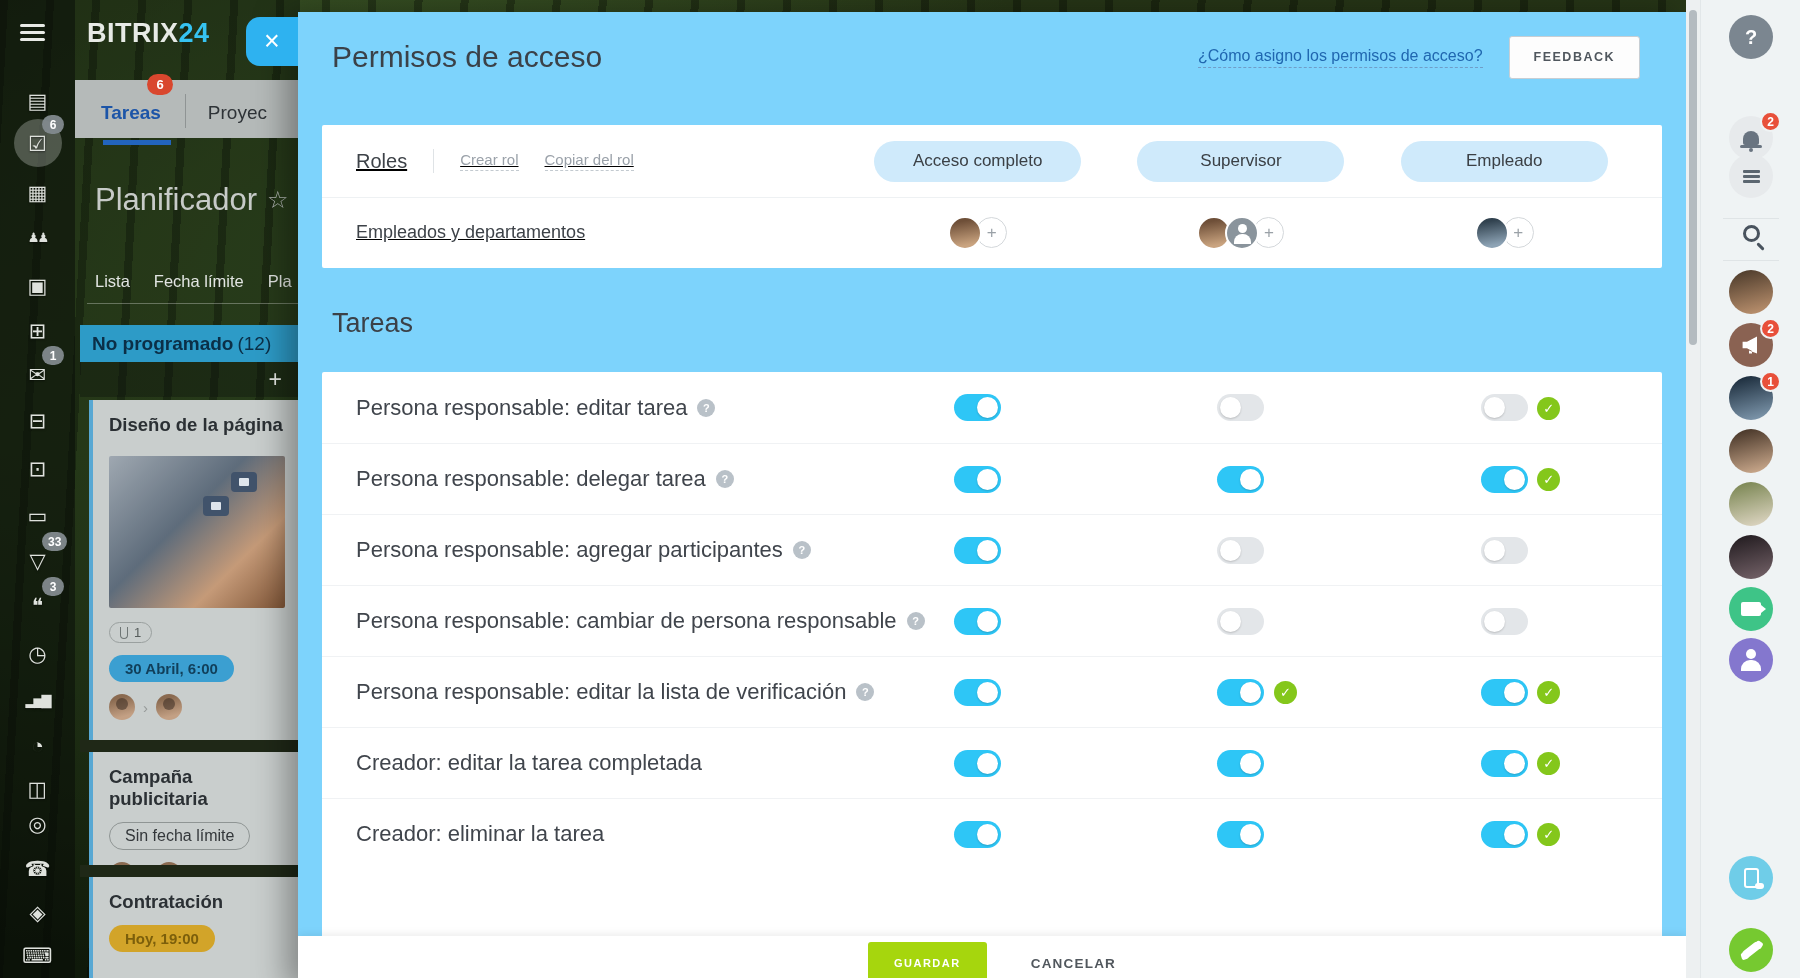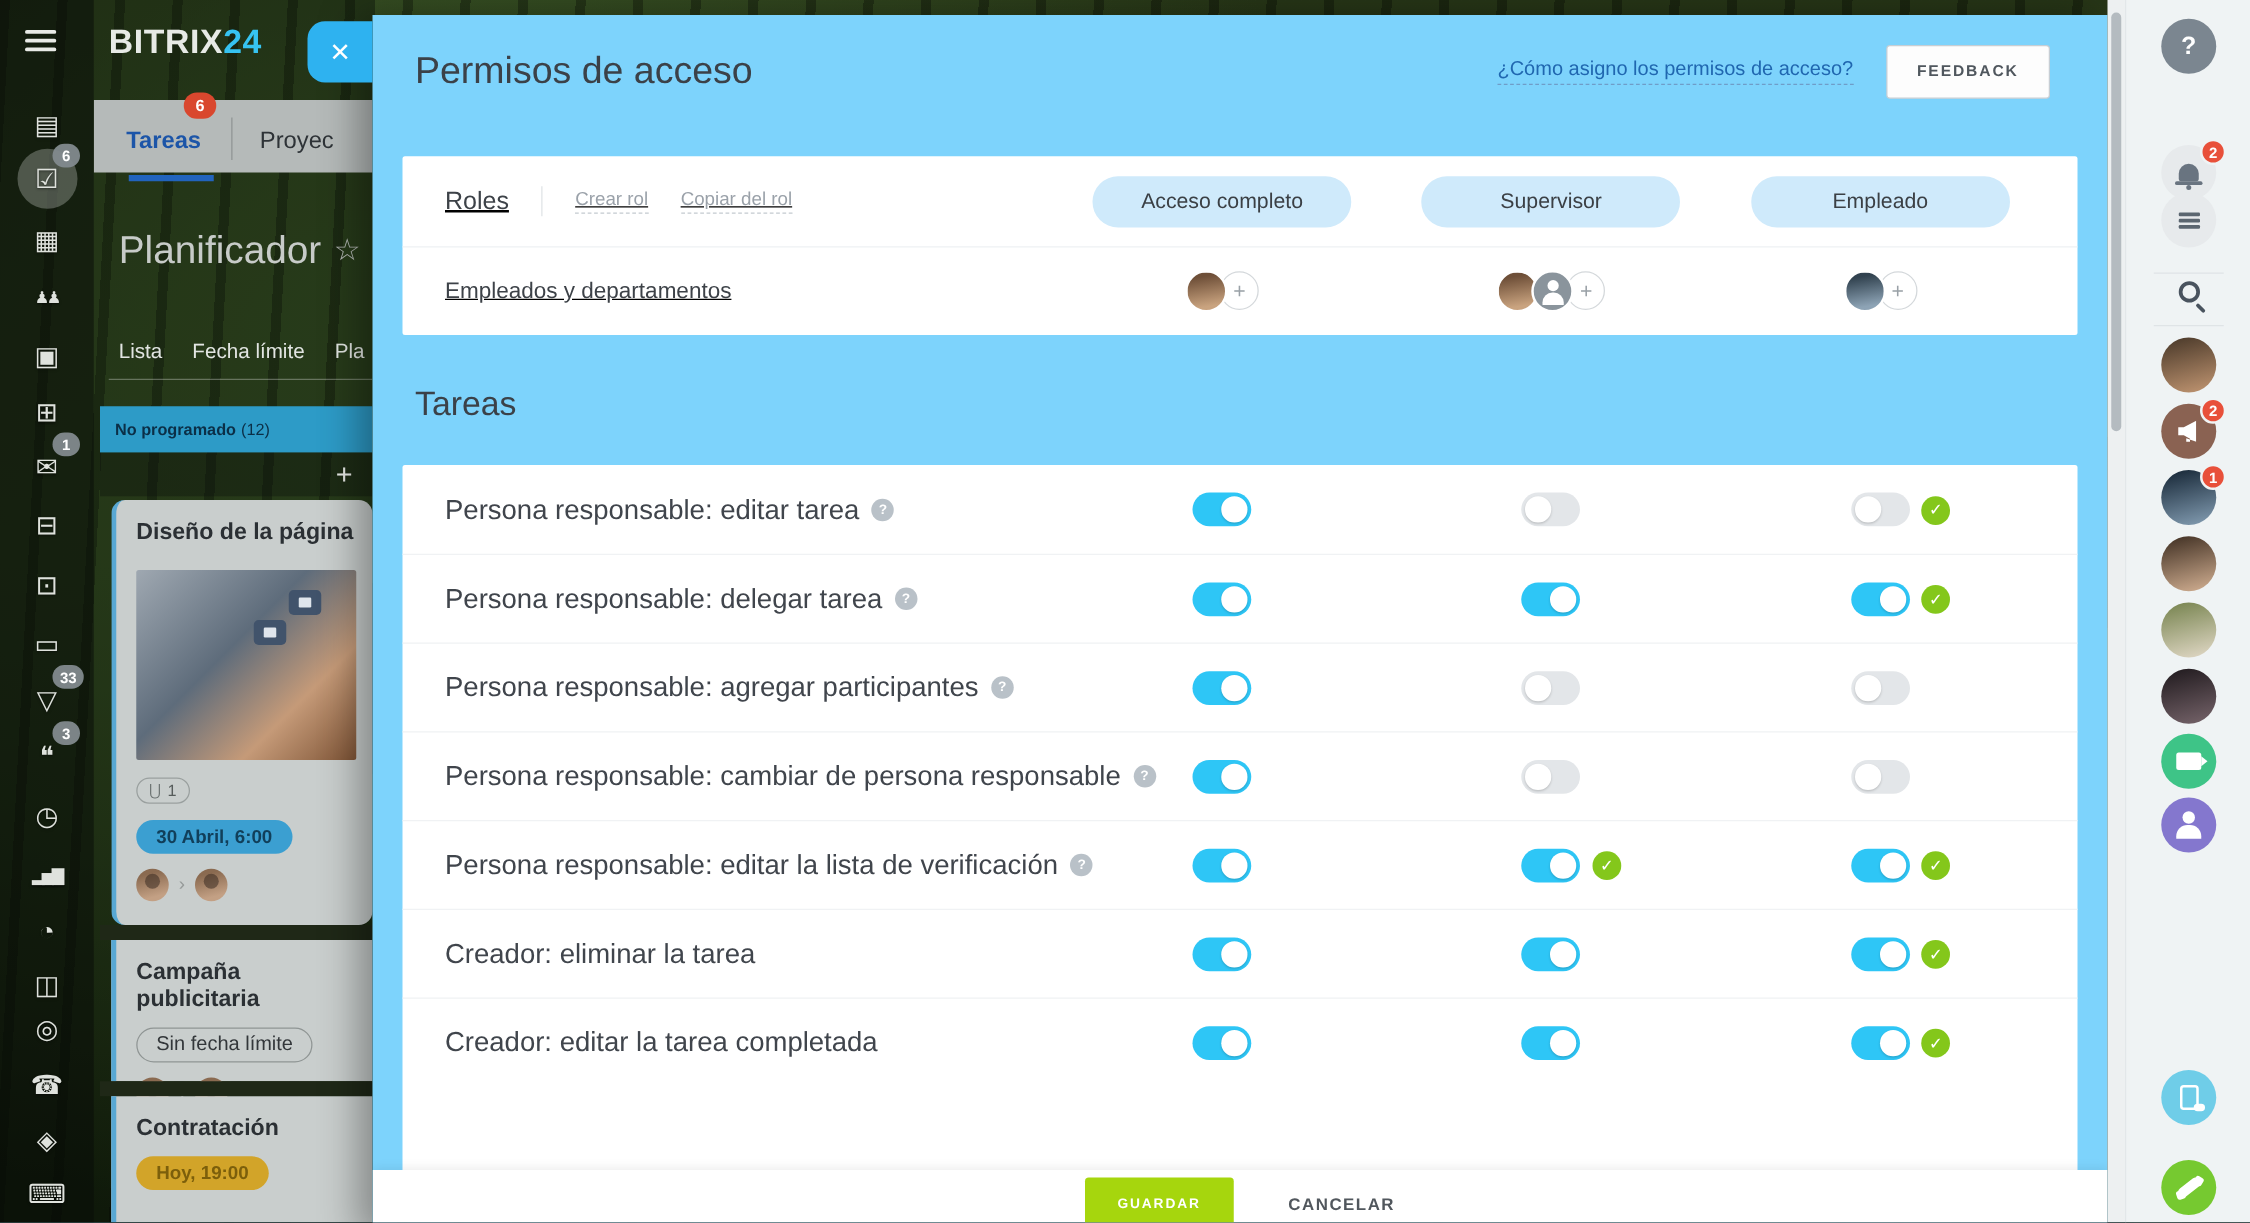--- a/index.html
+++ b/index.html
@@ -42,27 +42,27 @@
   .tab-badge { position:absolute; top:-28px; left:46px; min-width:26px; height:21px; border-radius:11px; background:#d9472e;
                color:#fff; font-size:13px; font-weight:bold; display:flex; align-items:center; justify-content:center; padding:0 7px; }
   .tab-divider { width:1px; height:34px; background:#8f9494; margin:0 0 10px 24px; }
   .tab-proyec { margin-left:22px; padding-bottom:14px; color:#2e3337; font-size:19px; cursor:pointer; white-space:nowrap; }
   .tab-underline { position:absolute; left:28px; top:140px; width:68px; height:5px; background:#2264bd; }
   .plan-title { position:absolute; left:20px; top:182px; font-size:31px; color:#c7cbc8; display:flex; align-items:center; gap:10px; }
   .plan-title .star { font-size:24px; color:#b4b8b5; }
   .viewtabs { position:absolute; left:20px; top:272px; display:flex; gap:24px; font-size:16.5px; color:#e2e5e2; white-space:nowrap; }
   .panel-hr { position:absolute; left:12px; top:303px; width:211px; height:1px; background:rgba(255,255,255,.30); }
   .group-hdr { position:absolute; left:5px; top:325px; width:218px; height:37px; background:#2d9bc7; display:flex; align-items:center;
-               padding-left:12px; font-size:13px; color:#0b2f47; cursor:pointer; }
+               padding-left:12px; font-size:19px; color:#0b2f47; cursor:pointer; }
   .group-hdr b { margin-right:4px; }
   .plus-row { position:absolute; left:5px; top:362px; width:218px; height:35px; background:rgba(12,18,12,.38); }
   .plus-row .pl { position:absolute; right:16px; top:4px; color:#e6e8e4; font-size:23px; cursor:pointer; }
   .card { position:absolute; left:14px; width:209px; background:#c9cecd; border-left:4px solid #58a8d3; padding:14px 12px 10px 16px; }
   .card .ct { font-size:18.5px; font-weight:bold; color:#2b3034; }
-  .card1 { top:400px; height:340px;border-radius:11px; }
+  .card1 { top:400px; height:340px; }
   .card-img { margin-top:20px; width:176px; height:152px; border-radius:2px; position:relative; overflow:hidden;
               background:linear-gradient(135deg,#9fa8b1 0%,#5e6c7b 42%,#c59a78 72%,#7e5436 100%); }
   .card-img .s1,.card-img .s2 { position:absolute; width:26px; height:20px; border-radius:4px; background:#41536b; }
   .card-img .s1 { right:28px; top:16px; }
   .card-img .s2 { right:56px; top:40px; }
   .card-img .s1::after,.card-img .s2::after { content:""; position:absolute; left:8px; top:6px; width:10px; height:8px; background:#dfe5ec; border-radius:1px; }
   .clip-pill { margin-top:14px; display:inline-flex; align-items:center; gap:6px; border:1.5px solid #9aa09f; border-radius:11px;
                padding:2px 10px; color:#565c5b; font-size:13px; }
   .clip { width:8px; height:12px; border:1.5px solid #6f7675; border-top:none; border-radius:0 0 5px 5px; }
   .due-pill { margin-top:12px; display:inline-block; border-radius:15px; padding:5px 16px; font-size:15px; font-weight:bold; }
@@ -453,38 +453,38 @@
               <div class="chk"></div>
             </div>
             <div class="col">
               <div class="tgl on"></div>
               <div class="chk"></div>
             </div>
           </div>
         </div>
         <div class="perm-row">
           <div class="perm-label">
+            <span>Creador: editar la tarea completada</span>
+          </div>
+          <div class="cols">
+            <div class="col">
+              <div class="tgl on"></div>
+            </div>
+            <div class="col">
+              <div class="tgl on"></div>
+            </div>
+            <div class="col">
+              <div class="tgl on"></div>
+              <div class="chk"></div>
+            </div>
+          </div>
+        </div>
+        <div class="perm-row">
+          <div class="perm-label">
             <span>Creador: eliminar la tarea</span>
-          </div>
-          <div class="cols">
-            <div class="col">
-              <div class="tgl on"></div>
-            </div>
-            <div class="col">
-              <div class="tgl on"></div>
-            </div>
-            <div class="col">
-              <div class="tgl on"></div>
-              <div class="chk"></div>
-            </div>
-          </div>
-        </div>
-        <div class="perm-row">
-          <div class="perm-label">
-            <span>Creador: editar la tarea completada</span>
           </div>
           <div class="cols">
             <div class="col">
               <div class="tgl on"></div>
             </div>
             <div class="col">
               <div class="tgl on"></div>
             </div>
             <div class="col">
               <div class="tgl on"></div>

